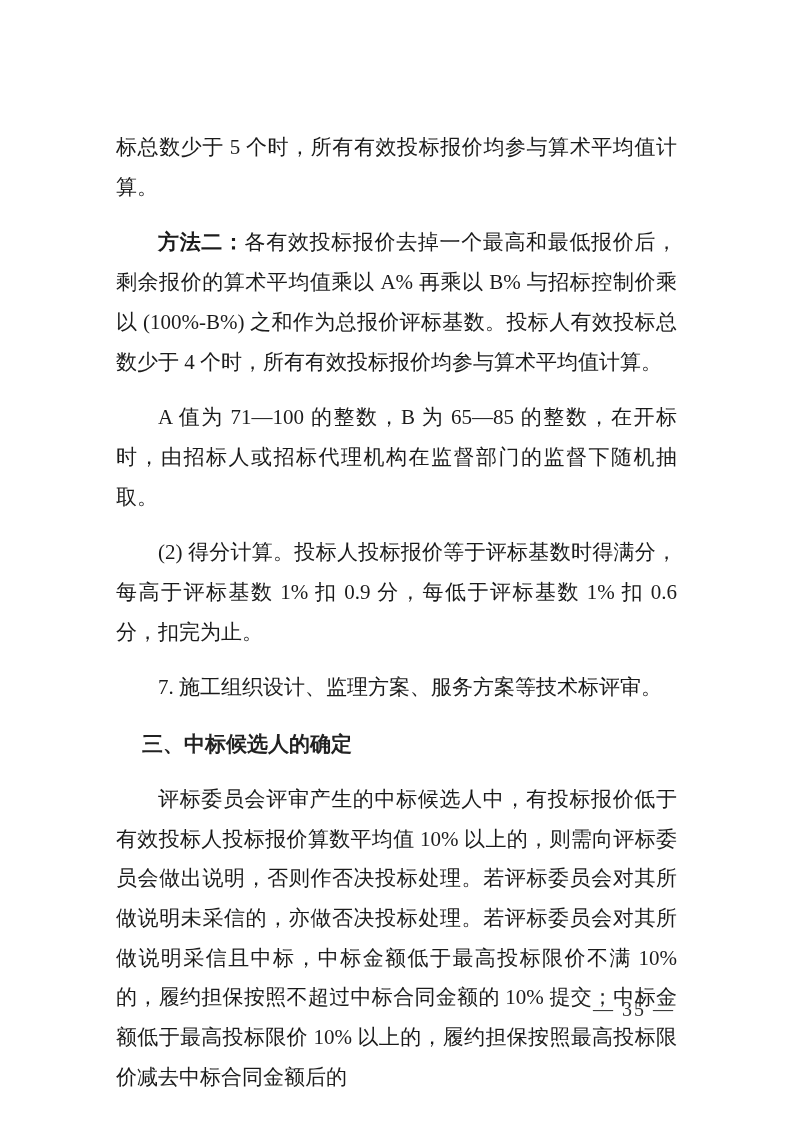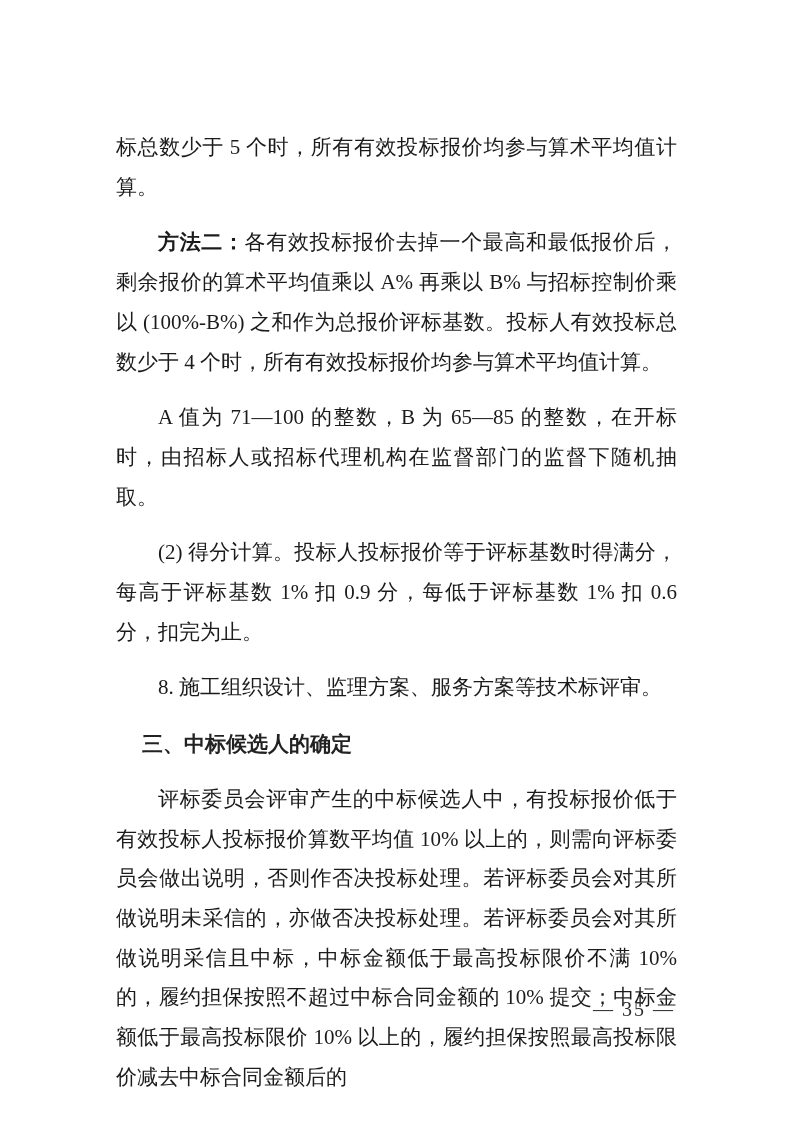--- a/index.html
+++ b/index.html
@@ -66,21 +66,21 @@
     <p class="para no-indent">标总数少于 5 个时，所有有效投标报价均参与算术平均值计算。</p>
 
     <p class="para">
       <span class="lead">方法二：</span><span>各有效投标报价去掉一个最高和最低报价后，剩余报价的算术平均值乘以 A% 再乘以 B% 与招标控制价乘以 (100%-B%) 之和作为总报价评标基数。投标人有效投标总数少于 4 个时，所有有效投标报价均参与算术平均值计算。</span>
     </p>
 
     <p class="para">A 值为 71—100 的整数，B 为 65—85 的整数，在开标时，由招标人或招标代理机构在监督部门的监督下随机抽取。</p>
 
     <p class="para">(2) 得分计算。投标人投标报价等于评标基数时得满分，每高于评标基数 1% 扣 0.9 分，每低于评标基数 1% 扣 0.6 分，扣完为止。</p>
 
-    <p class="para">8. 施工组织设计、监理方案、服务方案等技术标评审。</p>
+    <p class="para">7. 施工组织设计、监理方案、服务方案等技术标评审。</p>
 
 
     <p class="heading">三、中标候选人的确定</p>
 
     <p class="para">评标委员会评审产生的中标候选人中，有投标报价低于有效投标人投标报价算数平均值 10% 以上的，则需向评标委员会做出说明，否则作否决投标处理。若评标委员会对其所做说明未采信的，亦做否决投标处理。若评标委员会对其所做说明采信且中标，中标金额低于最高投标限价不满 10% 的，履约担保按照不超过中标合同金额的 10% 提交；中标金额低于最高投标限价 10% 以上的，履约担保按照最高投标限价减去中标合同金额后的</p>
 
   </div>
 
   <div class="page-number">— 35 —</div>
 </div>

